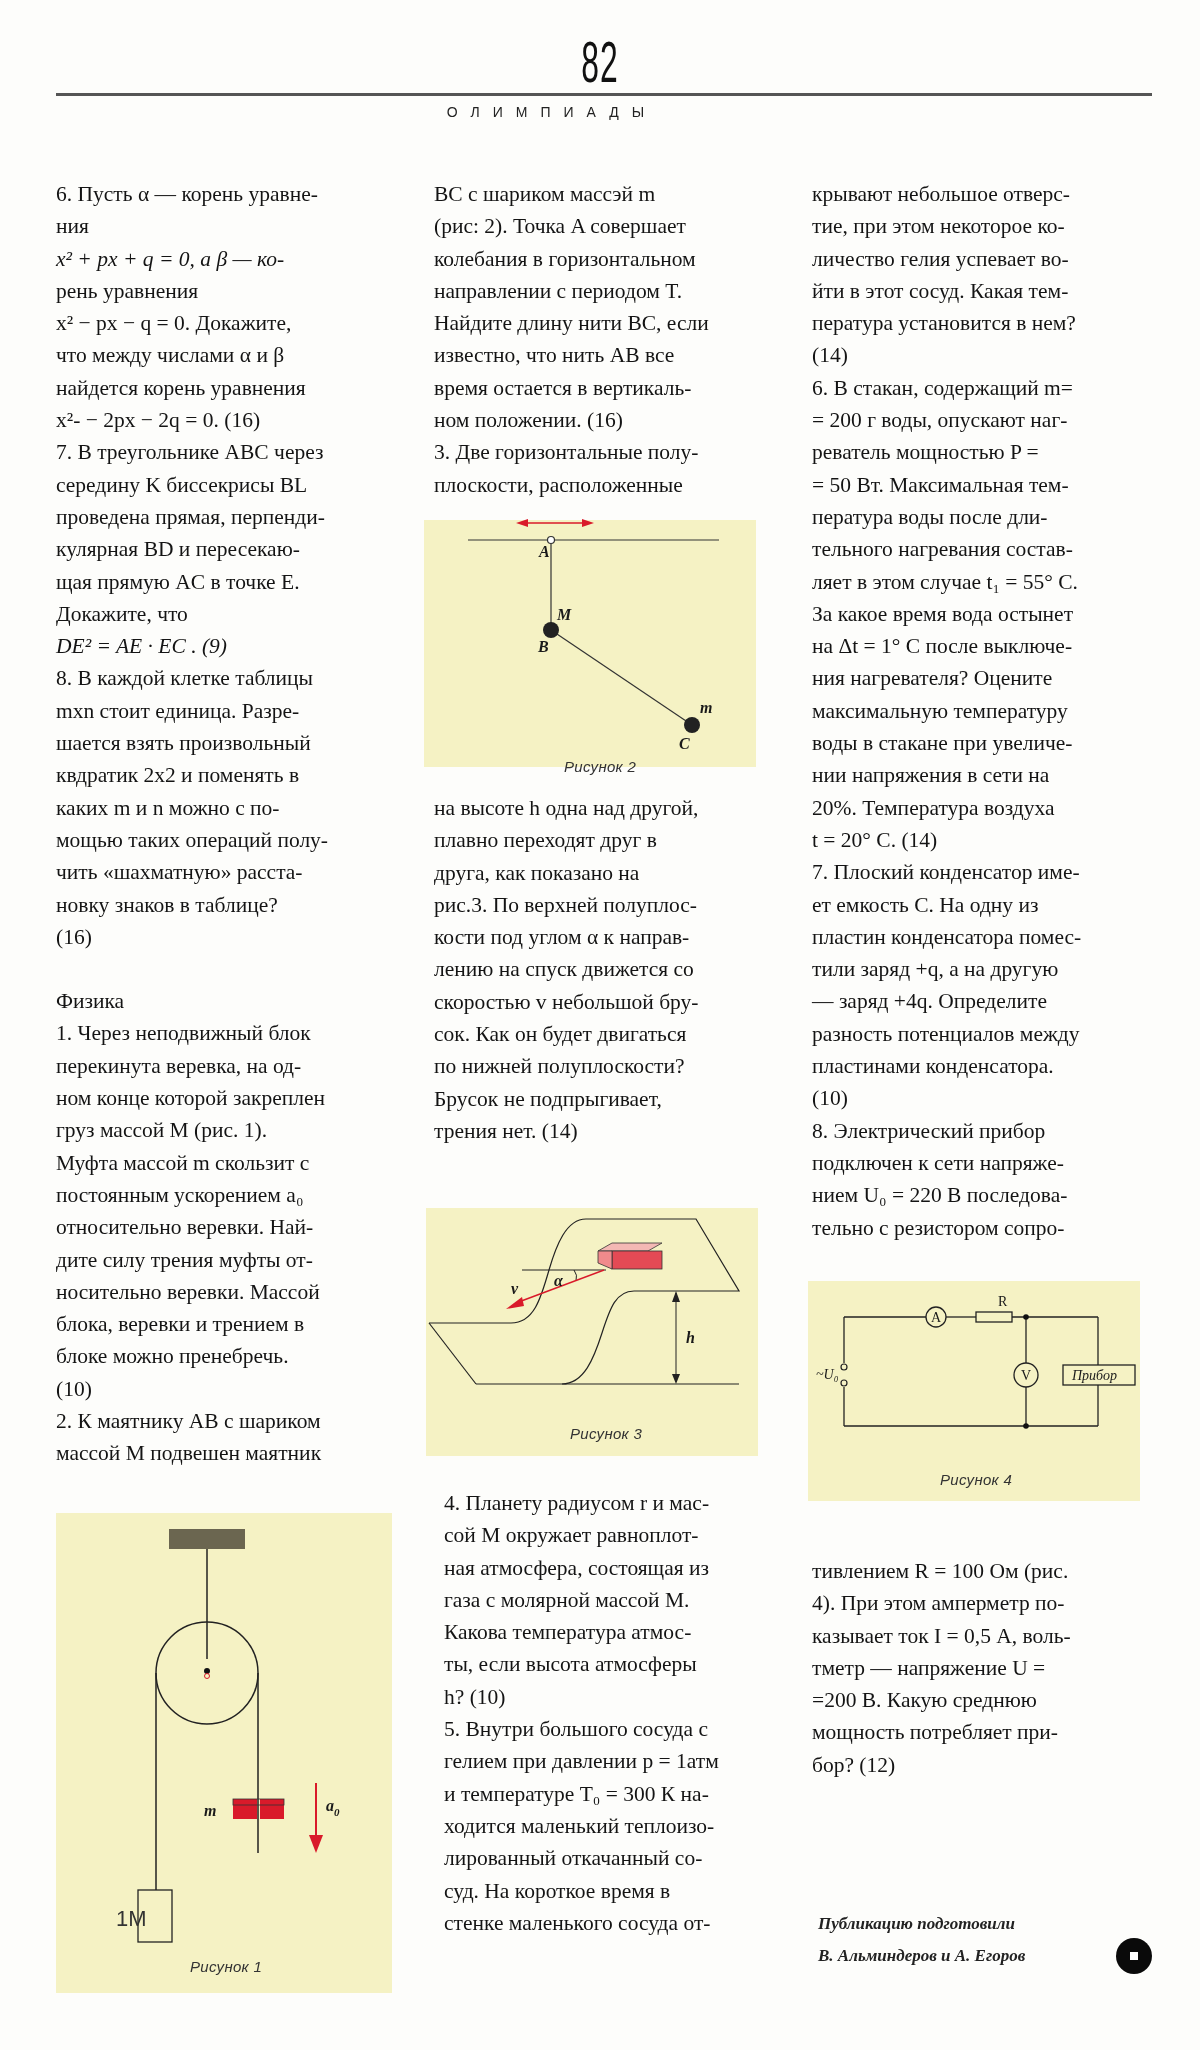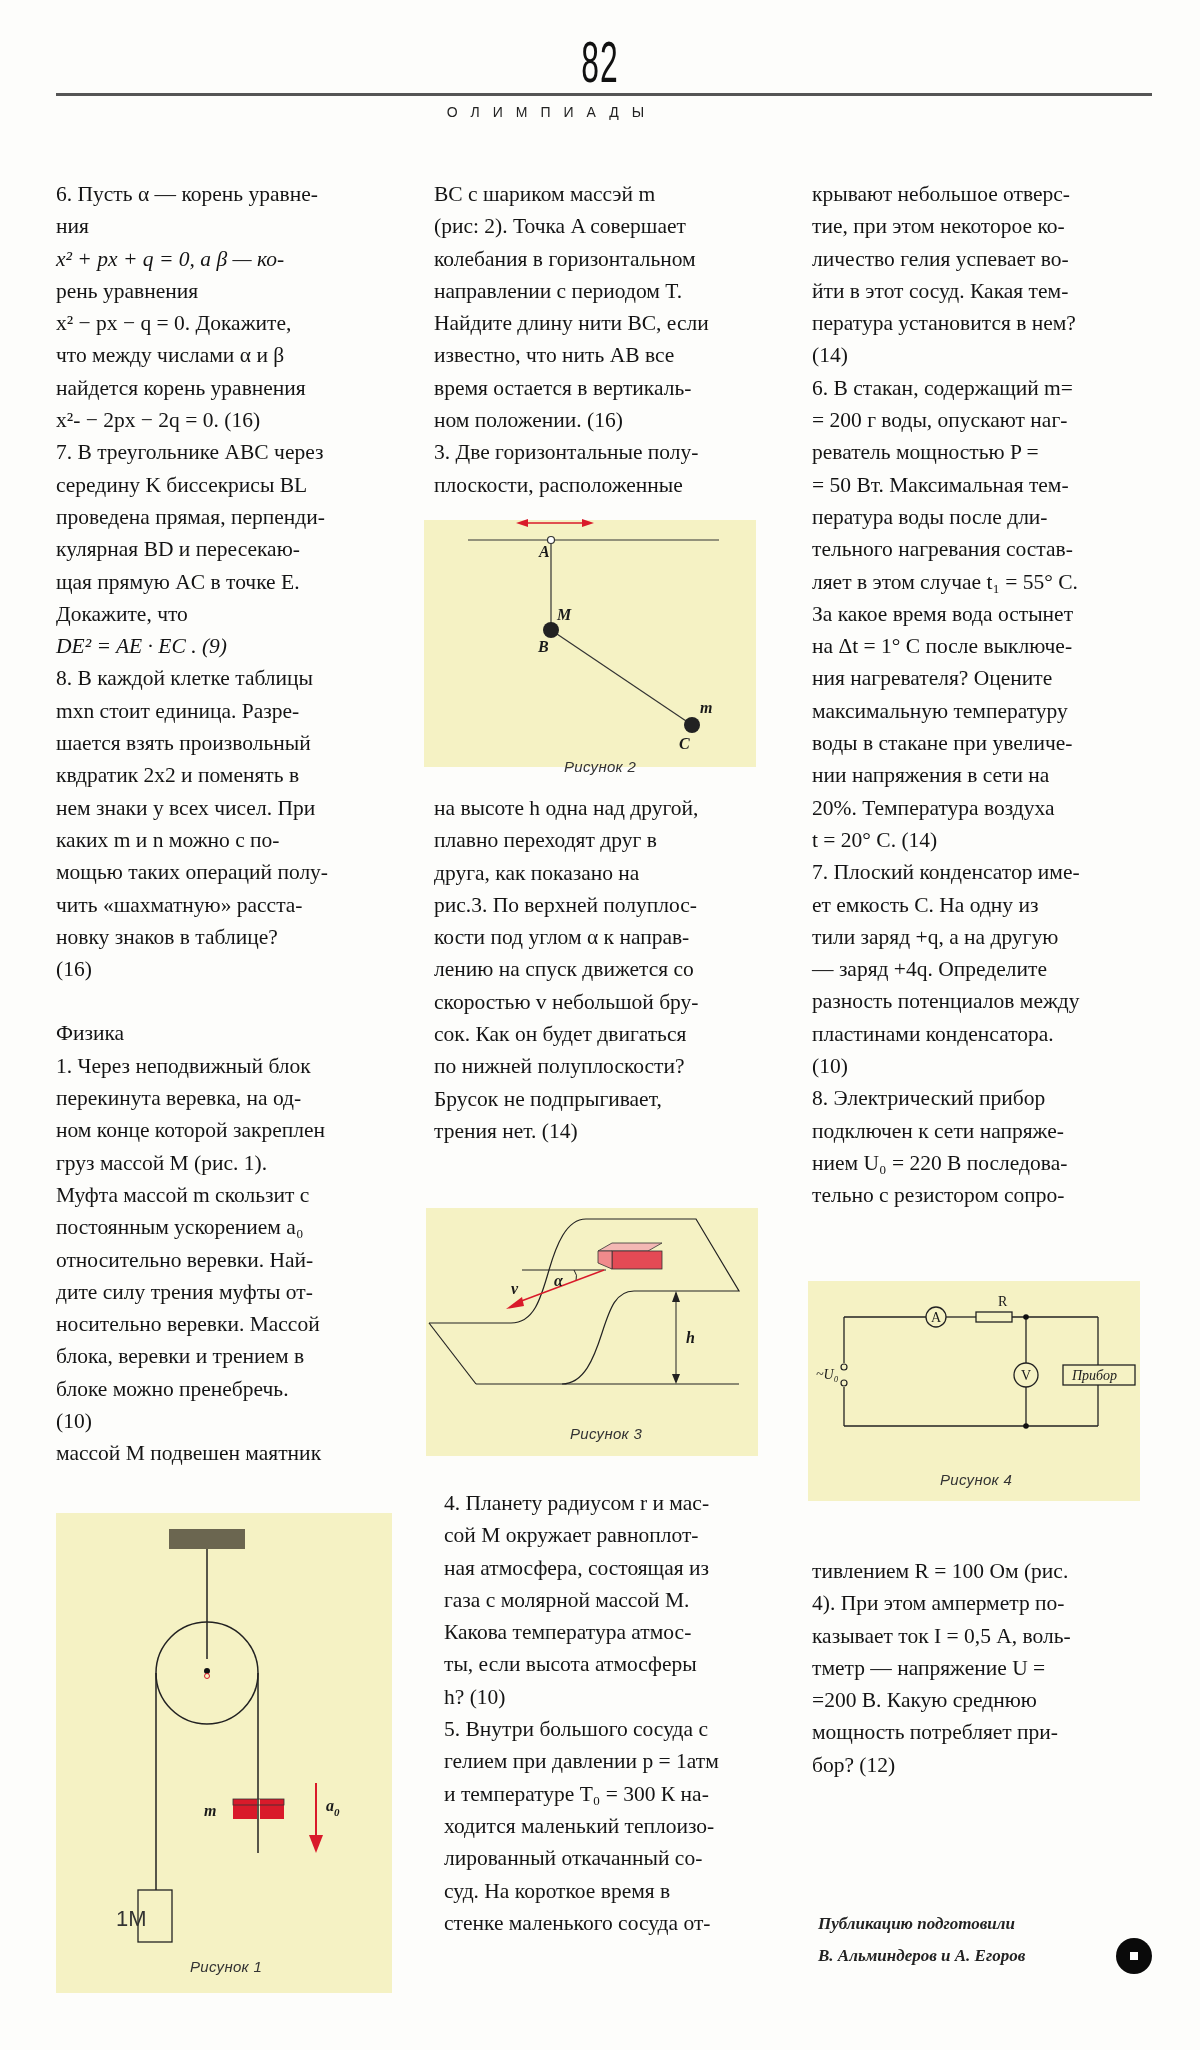--- a/index.html
+++ b/index.html
@@ -64,21 +64,20 @@
     <span class="line">кулярная BD и пересекаю-</span>
     <span class="line">щая прямую AC в точке E.</span>
     <span class="line">Докажите, что</span>
     <span class="line i">DE² = AE · EC . (9)</span>
   </div>
   <div class="p">
     <span class="line">8. В каждой клетке таблицы</span>
     <span class="line">mxn стоит единица. Разре-</span>
     <span class="line">шается взять произвольный</span>
     <span class="line">квдратик 2x2 и поменять в</span>
-    <span class="line">нем знаки у всех чисел. При</span>
     <span class="line">каких m и n можно с по-</span>
     <span class="line">мощью таких операций полу-</span>
     <span class="line">чить «шахматную» расста-</span>
     <span class="line">новку знаков в таблице?</span>
     <span class="line">(16)</span>
   </div>
   <span class="topic">Физика</span>
   <div class="p">
     <span class="line">1. Через неподвижный блок</span>
     <span class="line">перекинута веревка, на од-</span>
@@ -87,20 +86,21 @@
     <span class="line">Муфта массой m скользит с</span>
     <span class="line">постоянным ускорением a₀</span>
     <span class="line">относительно веревки. Най-</span>
     <span class="line">дите силу трения муфты от-</span>
     <span class="line">носительно веревки. Массой</span>
     <span class="line">блока, веревки и трением в</span>
     <span class="line">блоке можно пренебречь.</span>
     <span class="line">(10)</span>
   </div>
   <div class="p">
+    <span class="line">2. К маятнику AB с шариком</span>
     <span class="line">массой M подвешен маятник</span>
   </div>
 </div>
 
 <div class="figure" style="left:56px; top:1513px; width:336px; height:480px;">
   <svg width="336" height="480" viewBox="0 0 336 480">
     <rect x="113" y="16" width="76" height="20" fill="#6b6650"></rect>
     <line x1="151" y1="36" x2="151" y2="146" stroke="#222" stroke-width="1.5"></line>
     <circle cx="151" cy="160" r="51" fill="none" stroke="#222" stroke-width="1.5"></circle>
     <circle cx="151" cy="158" r="3" fill="#111"></circle>
@@ -239,20 +239,21 @@
     <span class="line">ния нагревателя? Оцените</span>
     <span class="line">максимальную температуру</span>
     <span class="line">воды в стакане при увеличе-</span>
     <span class="line">нии напряжения в сети на</span>
     <span class="line">20%. Температура воздуха</span>
     <span class="line">t = 20° С. (14)</span>
   </div>
   <div class="p">
     <span class="line">7. Плоский конденсатор име-</span>
     <span class="line">ет емкость C. На одну из</span>
+    <span class="line">пластин конденсатора помес-</span>
     <span class="line">тили заряд +q, а на другую</span>
     <span class="line">— заряд +4q. Определите</span>
     <span class="line">разность потенциалов между</span>
     <span class="line">пластинами конденсатора.</span>
     <span class="line">(10)</span>
   </div>
   <div class="p">
     <span class="line">8. Электрический прибор</span>
     <span class="line">подключен к сети напряже-</span>
     <span class="line">нием U₀ = 220 В последова-</span>

